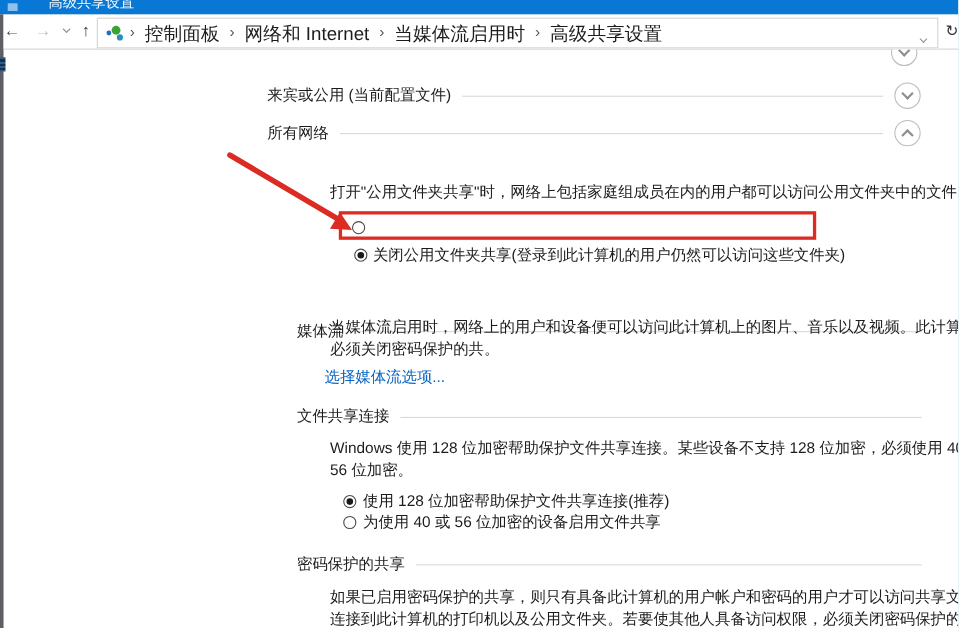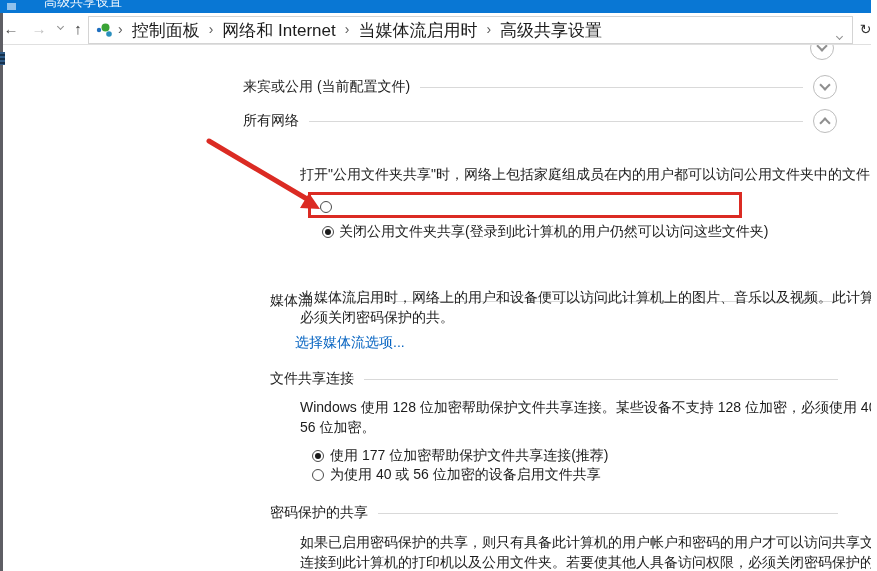--- a/index.html
+++ b/index.html
@@ -139,21 +139,21 @@
     <div class="para-line link" style="left:292px; top:287px;">选择媒体流选项...</div>
 
     <div class="section-row" style="left:267px; top:324px; width:578px; height:20px;justify-content:flex-end;">
       <span class="row-label">文件共享连接</span>
       <span class="hline"></span>
     </div>
     <div class="para-line" style="left:297px; top:352px;">Windows 使用 128 位加密帮助保护文件共享连接。某些设备不支持 128 位加密，必须使用 40 或</div>
     <div class="para-line" style="left:297px; top:372px;">56 位加密。</div>
 
     <span class="radio checked" style="left:309px; top:405px;"></span>
-    <span class="radio-label" style="left:327px; top:402px;">使用 177 位加密帮助保护文件共享连接(推荐)</span>
+    <span class="radio-label" style="left:327px; top:402px;">使用 128 位加密帮助保护文件共享连接(推荐)</span>
     <span class="radio" style="left:309px; top:424px;"></span>
     <span class="radio-label" style="left:327px; top:421px;">为使用 40 或 56 位加密的设备启用文件共享</span>
 
     <div class="section-row" style="left:267px; top:458px; width:578px; height:20px;">
       <span class="row-label">密码保护的共享</span>
       <span class="hline"></span>
     </div>
     <div class="para-line" style="left:297px; top:487px;">如果已启用密码保护的共享，则只有具备此计算机的用户帐户和密码的用户才可以访问共享文件、</div>
     <div class="para-line" style="left:297px; top:507px;">连接到此计算机的打印机以及公用文件夹。若要使其他人具备访问权限，必须关闭密码保护的共</div>
     <div class="para-line" style="left:297px; top:523px;">享</div>

